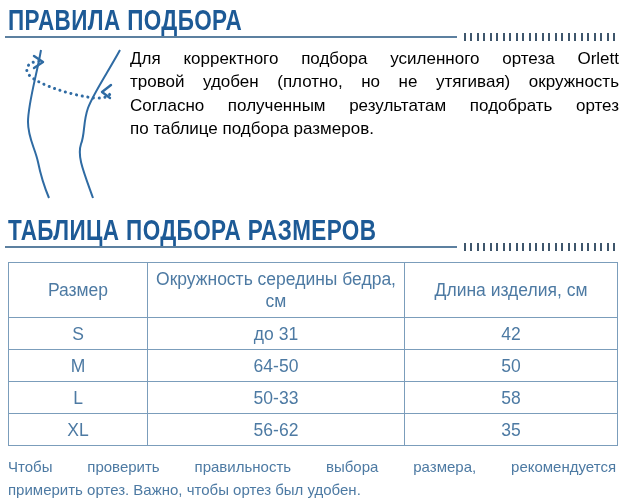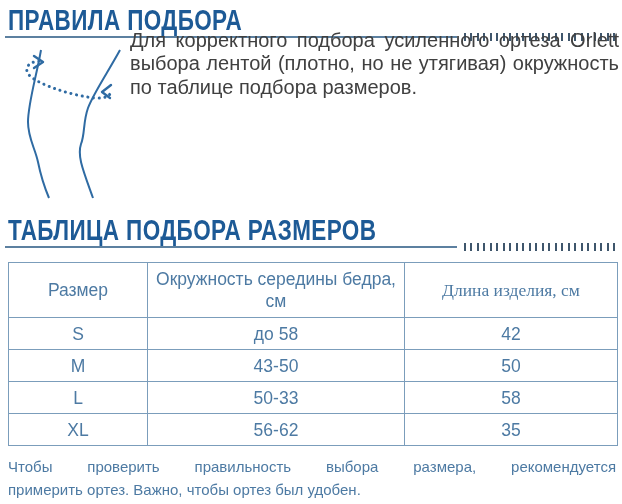--- a/index.html
+++ b/index.html
@@ -17,36 +17,36 @@
   #rule1{top:32px;}
   #rule2{top:242px;}
   .rule-line{flex:1;height:2px;background:#5c80a0;}
   .rule-ticks{width:154px;height:8px;margin-left:7px;
               background:repeating-linear-gradient(90deg,#3f566c 0 2px,transparent 2px 6.5px);}
 
   
   #leg-art{position:absolute;left:6px;top:48px;}
 
   
-  .intro{position:absolute;left:130px;top:29px;width:489px;color:#404040;
-         font-size:20px;line-height:23.4px;}
+  .intro{position:absolute;left:130px;top:47px;width:489px;color:#000000;
+         font-size:17px;line-height:23.4px;}
   .jline{text-align:justify;text-align-last:justify;}
   .lline{text-align:left;}
 
   
   .size-table{position:absolute;left:8px;top:262px;width:606px;border-collapse:collapse;
               table-layout:fixed;color:#4d7aa3;font-size:17.5px;border-radius:16px;}
   .size-table td,.size-table th{border:1px solid #7b9dbb;text-align:center;
                                 vertical-align:middle;font-weight:normal;padding:0;
                                 line-height:22px;}
   .size-table thead th{height:54px;}
   .size-table tbody td{height:31px;}
   .col-size{width:138px;}
   .col-girth{width:256px;}
-  .col-length{width:212px;font-family:Liberation Serif, serif;}
+  .col-length{width:212px;}
 
   
   .footer-note{position:absolute;left:8px;top:455px;width:608px;color:#4d7aa3;
                font-size:15px;line-height:23.4px;}
 </style>
 </head>
 <body>
 
 <h1 class="sec-title" id="title1">ПРАВИЛА ПОДБОРА</h1>
 <div class="rule" id="rule1">
@@ -59,47 +59,48 @@
     <path d="M 35 2 C 30 30, 22 56, 22 74 C 22 90, 29 100, 32 114 C 35 129, 38 138, 43 150" stroke-width="2"></path>
     <path d="M 114 2 C 102 24, 87 46, 82 60 C 77 74, 79 86, 75 96 C 71 108, 77 122, 87 150" stroke-width="2"></path>
     <path d="M 33 13 C 22 14, 17 21, 24 28 C 34 37, 64 47, 88 50 C 100 51, 107 47, 103 42" stroke-width="3" stroke-linecap="round" stroke-dasharray="0.1 5.6"></path>
     <path d="M 28 8 L 37 14 L 28 20" stroke-width="2.4" stroke-linecap="round" stroke-linejoin="round"></path>
     <path d="M 105 37 L 96 44 L 104 50" stroke-width="2.4" stroke-linecap="round" stroke-linejoin="round"></path>
   </g>
 </svg>
 
 <div class="intro">
   <div class="jline">Для корректного подбора усиленного ортеза Orlett</div>
-  <div class="jline">выбора лентой (плотно, но не утягивая) окружность</div>
+  <div class="jline">тровой удобен (плотно, но не утягивая) окружность</div>
+  <div class="jline">Согласно полученным результатам подобрать ортез</div>
   <div class="lline">по таблице подбора размеров.</div>
 </div>
 
 <h1 class="sec-title" id="title2">ТАБЛИЦА ПОДБОРА РАЗМЕРОВ</h1>
 <div class="rule" id="rule2">
   <span class="rule-line"></span>
   <span class="rule-ticks"></span>
 </div>
 
 <table class="size-table">
   <thead>
     <tr>
       <th class="col-size">Размер</th>
       <th class="col-girth">Окружность середины бедра, см</th>
       <th class="col-length">Длина изделия, см</th>
     </tr>
   </thead>
   <tbody>
     <tr>
       <td>S</td>
-      <td>до 58</td>
+      <td>до 31</td>
       <td>42</td>
     </tr>
     <tr>
       <td>M</td>
-      <td>43-50</td>
+      <td>64-50</td>
       <td>50</td>
     </tr>
     <tr>
       <td>L</td>
       <td>50-33</td>
       <td>58</td>
     </tr>
     <tr>
       <td>XL</td>
       <td>56-62</td>

